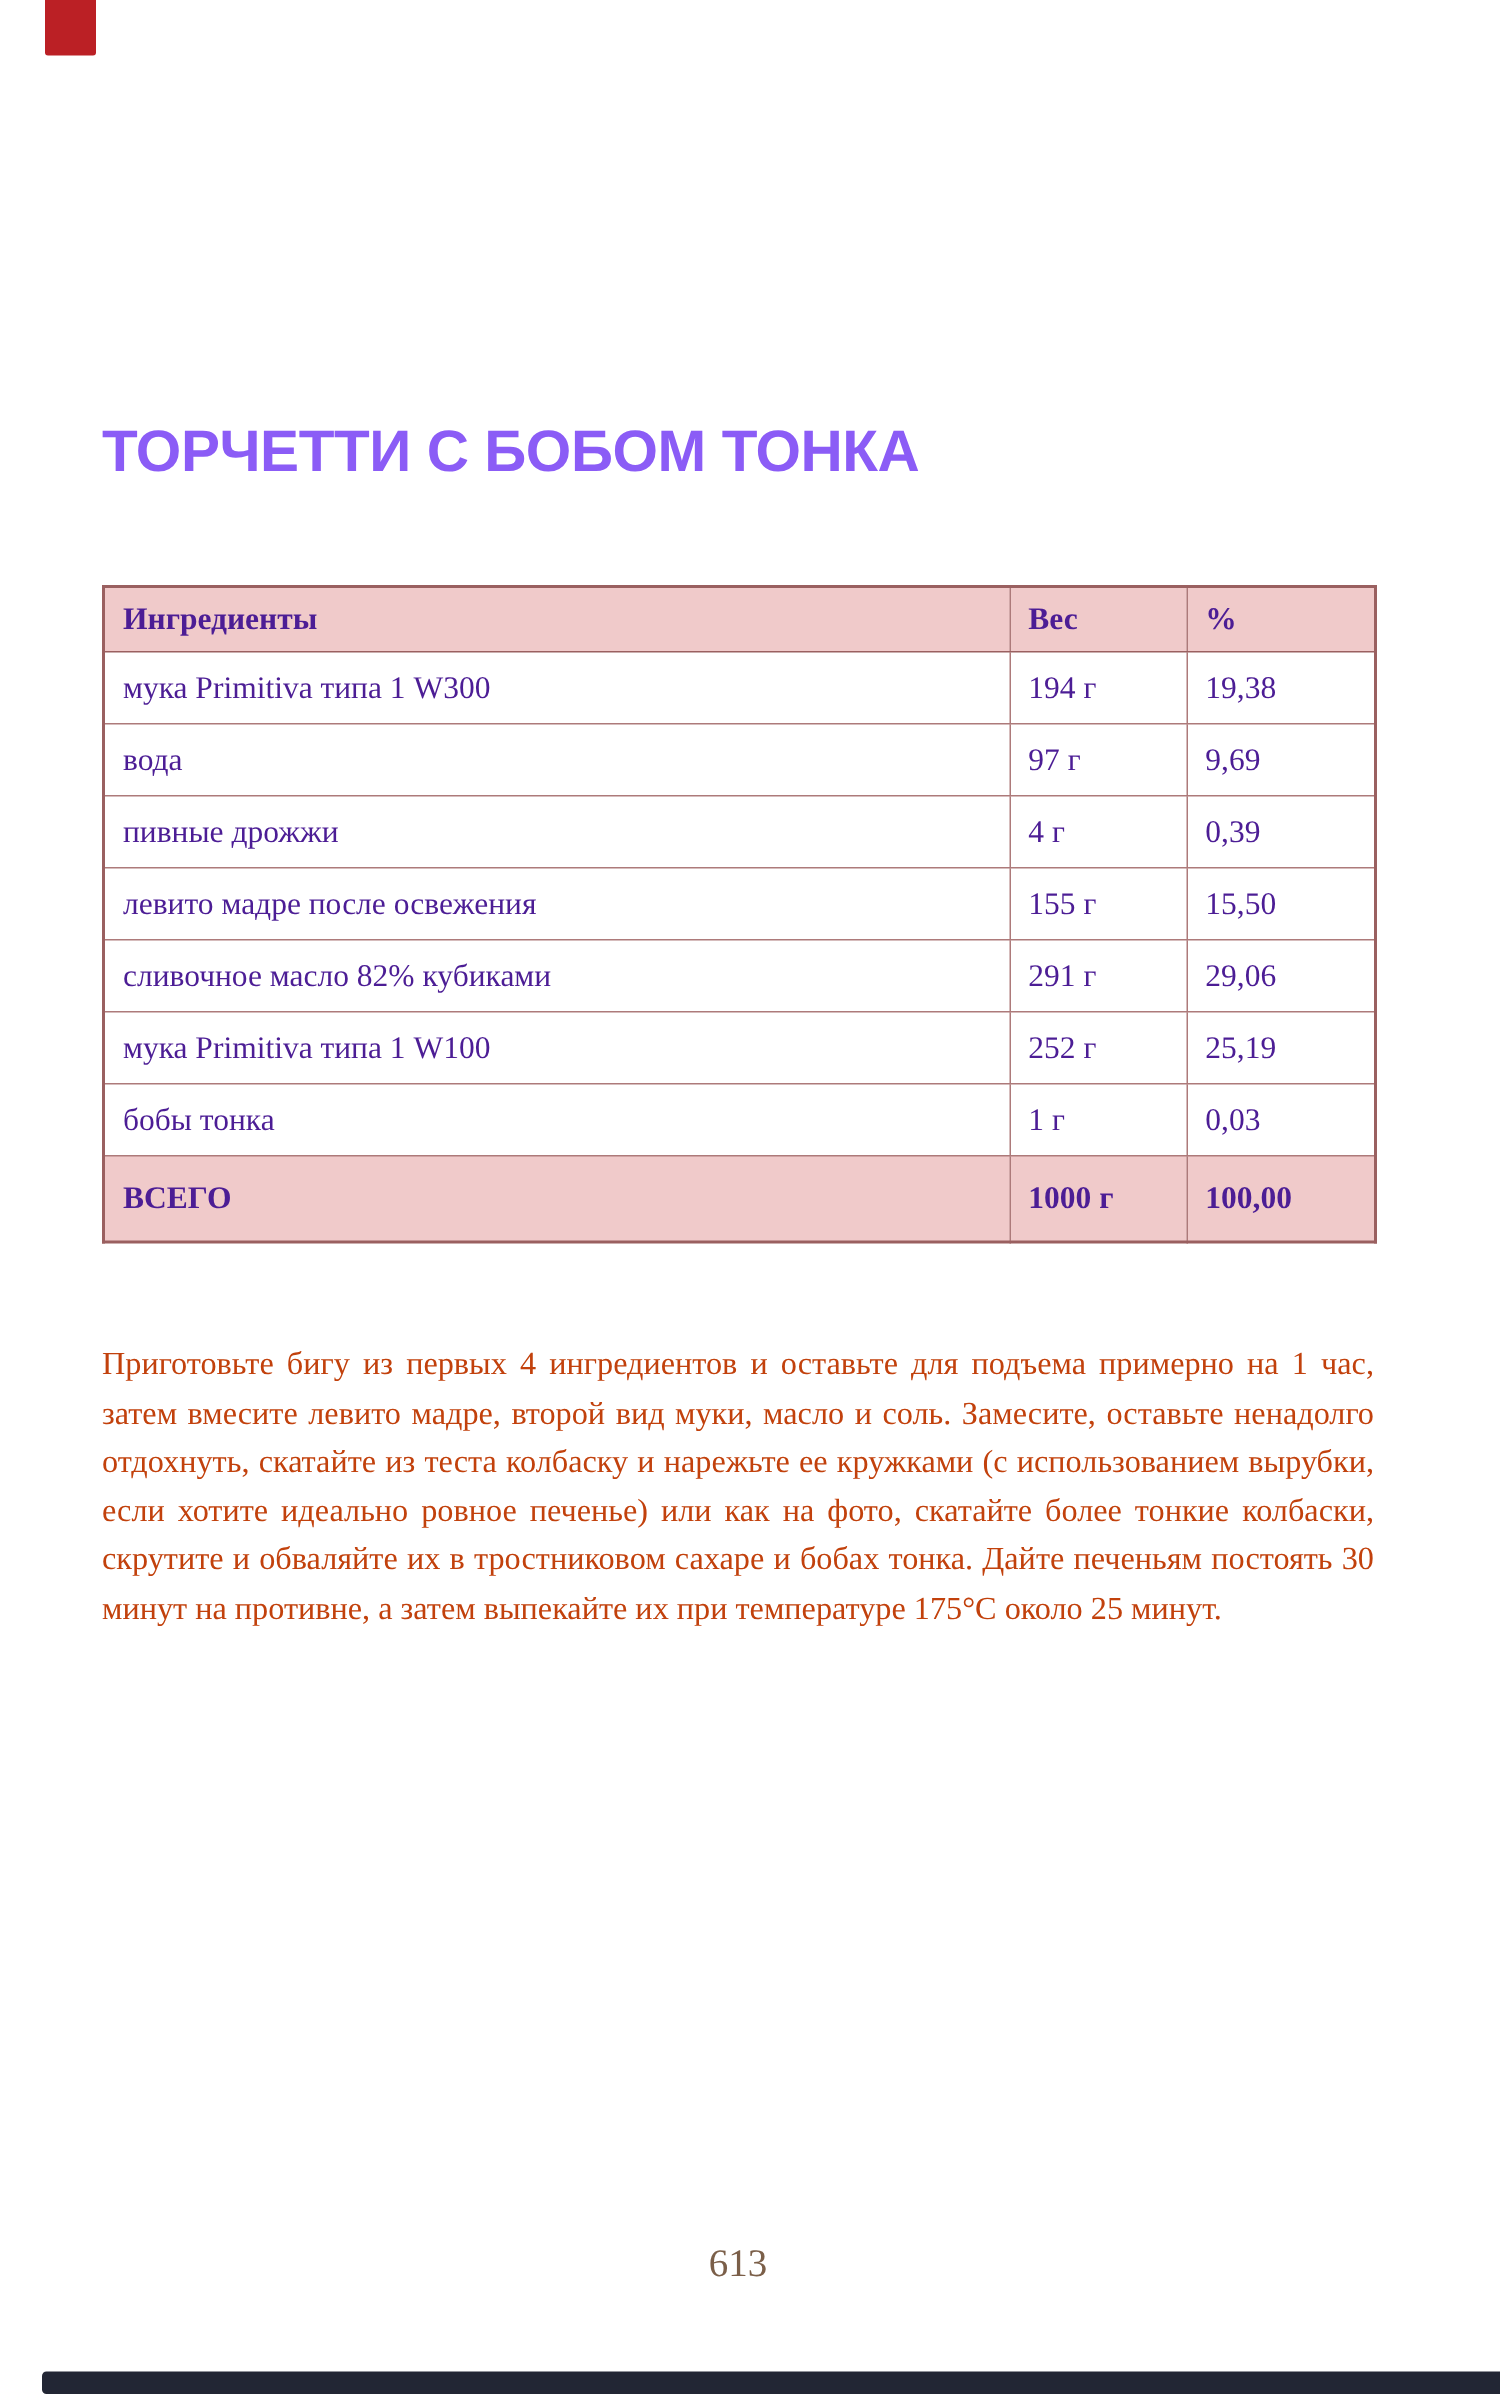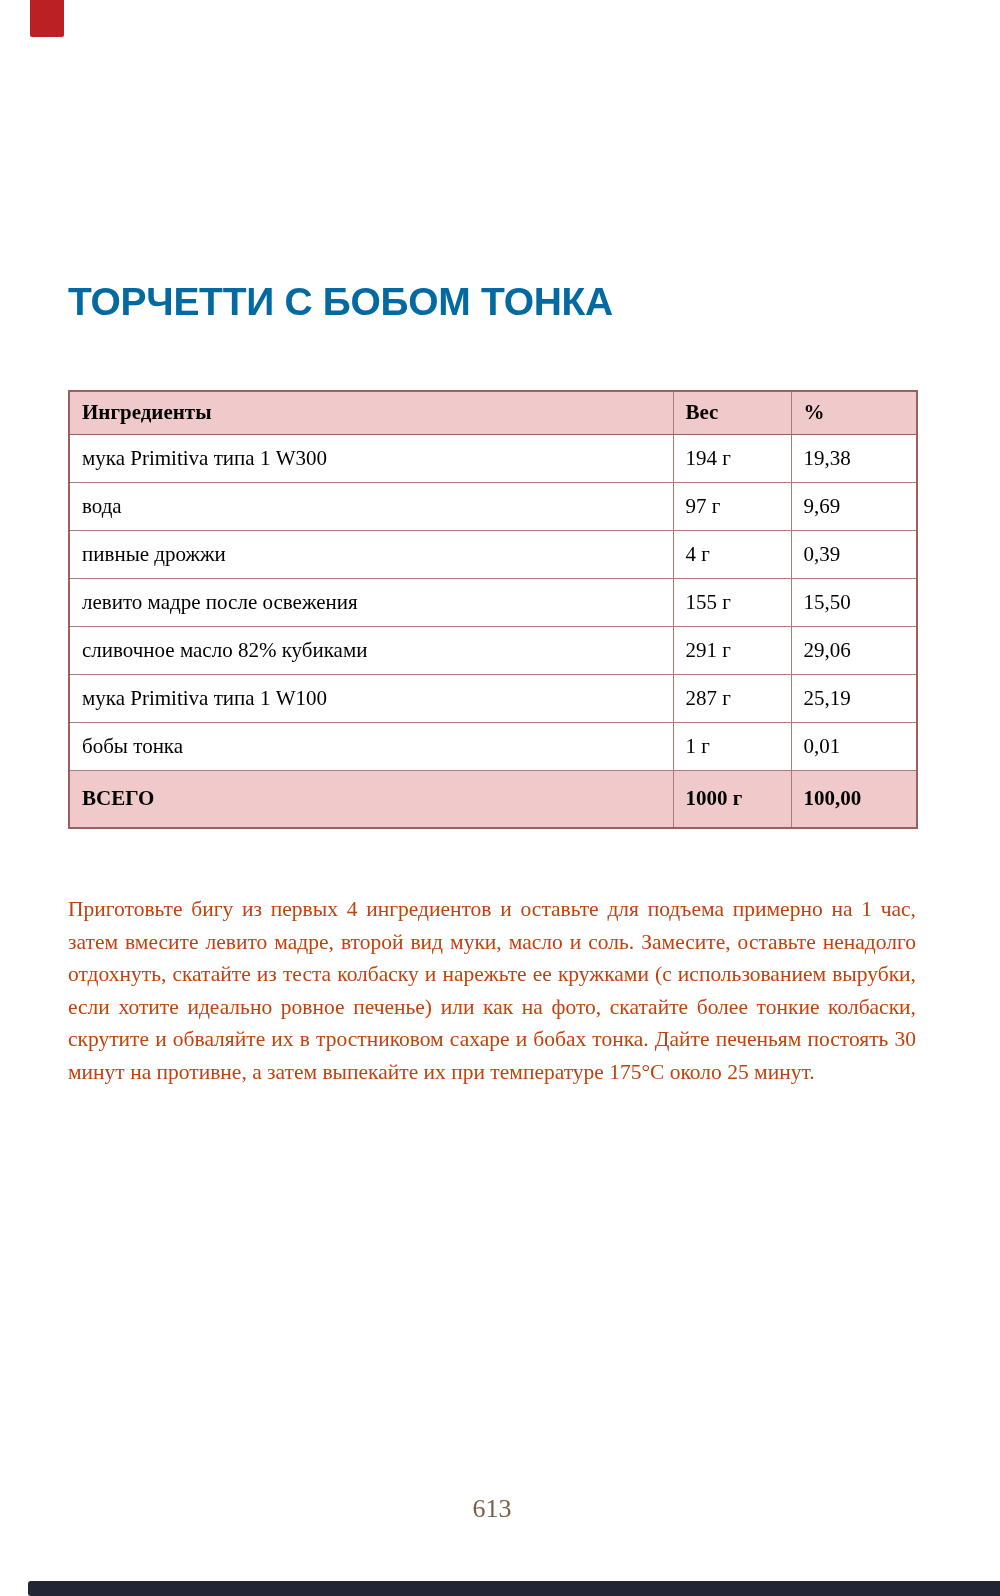--- a/index.html
+++ b/index.html
@@ -41,39 +41,39 @@
     left:68px; top:0;
     width:848px;
   }
   .title{
     margin-top:282px;
     font-family:"Liberation Sans", sans-serif;
     font-weight:700;
     font-size:39px;
     line-height:40px;
     letter-spacing:-0.3px;
-    color:#0369a1;
+    color:#8b5cf6;
   }
   table.ingredients{
     margin-top:68px;
     width:848px;
     border-collapse:collapse;
     table-layout:fixed;
     border:2px solid var(--border-dark);
   }
   table.ingredients col.c1{width:604px;}
   table.ingredients col.c2{width:118px;}
   table.ingredients col.c3{width:126px;}
   table.ingredients th, table.ingredients td{
     border:1px solid var(--border-light);
     font-size:21px;
     text-align:left;
     vertical-align:middle;
     padding:0 6px 0 12px;
-    color:#000000;
+    color:#4c1d95;
   }
   table.ingredients thead th{
     background:var(--header-bg);
     font-weight:700;
     height:43px;
     border-bottom:1px solid var(--border-dark);
   }
   table.ingredients tbody td{
     height:48px;
     background:#ffffff;
@@ -148,27 +148,27 @@
             <td>155 г</td>
             <td>15,50</td>
           </tr>
           <tr>
             <td>сливочное масло 82% кубиками</td>
             <td>291 г</td>
             <td>29,06</td>
           </tr>
           <tr>
             <td>мука Primitiva типа 1 W100</td>
-            <td>287 г</td>
+            <td>252 г</td>
             <td>25,19</td>
           </tr>
           <tr>
             <td>бобы тонка</td>
             <td>1 г</td>
-            <td>0,01</td>
+            <td>0,03</td>
           </tr>
         </tbody>
       <tbody>
         <tr class="total-row">
           <td>ВСЕГО</td>
           <td>1000 г</td>
           <td>100,00</td>
         </tr>
       </tbody>
     </table>

